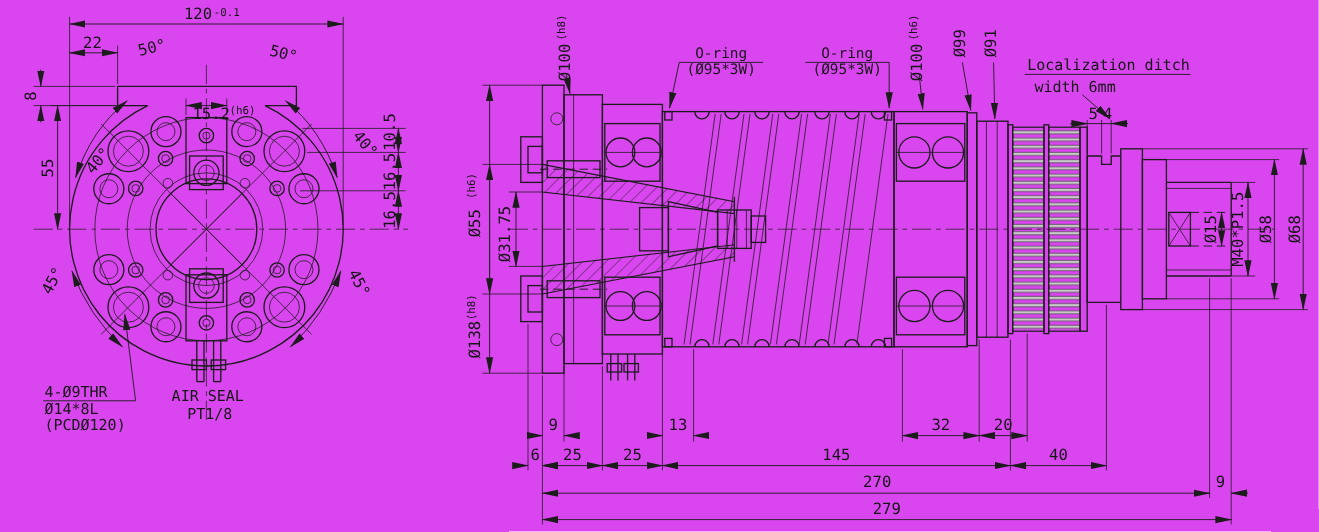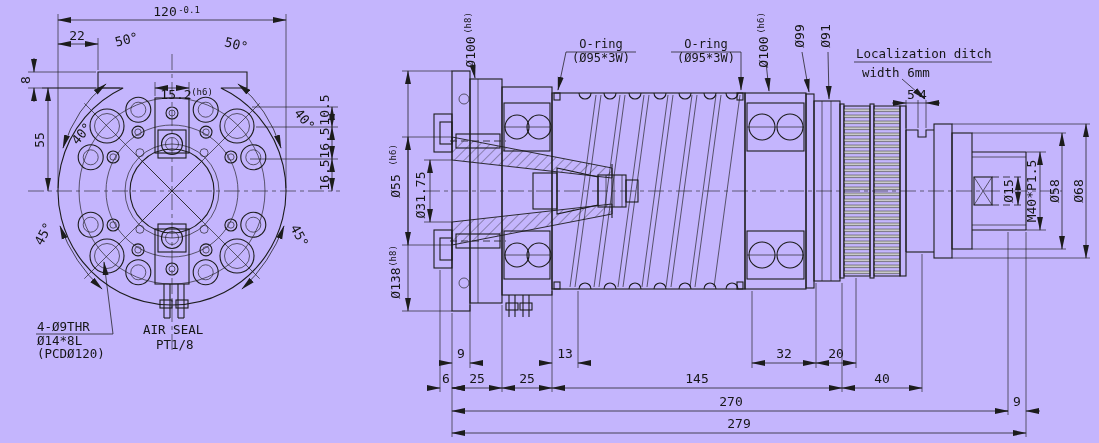--- a/index.html
+++ b/index.html
@@ -1,16 +1,16 @@
 <!DOCTYPE html>
 <html><head>
 <meta charset="utf-8">
 <style>
   html,body{margin:0;padding:0;background:#ffffff;}
-  #stage{width:1099px;height:443px;background:#c4b5fd;position:relative;overflow:hidden;}
+  #stage{width:1099px;height:443px;background:#d946ef;position:relative;overflow:hidden;}
   svg{display:block;}
   svg text{font-family:"DejaVu Sans Mono","Liberation Mono",monospace;fill:#161616;}
   .d{font-size:13px;text-anchor:middle;}
   .dm{font-size:12px;text-anchor:middle;}
   .dl{font-size:12.5px;text-anchor:start;}
   .ds{font-size:9px;text-anchor:middle;}
   .ln{fill:none;stroke:#1c1c1c;stroke-width:1.1;}
   .tn{fill:none;stroke:#1c1c1c;stroke-width:.65;}
   .dim{fill:none;stroke:#1c1c1c;stroke-width:.75;}
   .cl{fill:none;stroke:#1c1c1c;stroke-width:.6;stroke-dasharray:16 4 4 4;}

